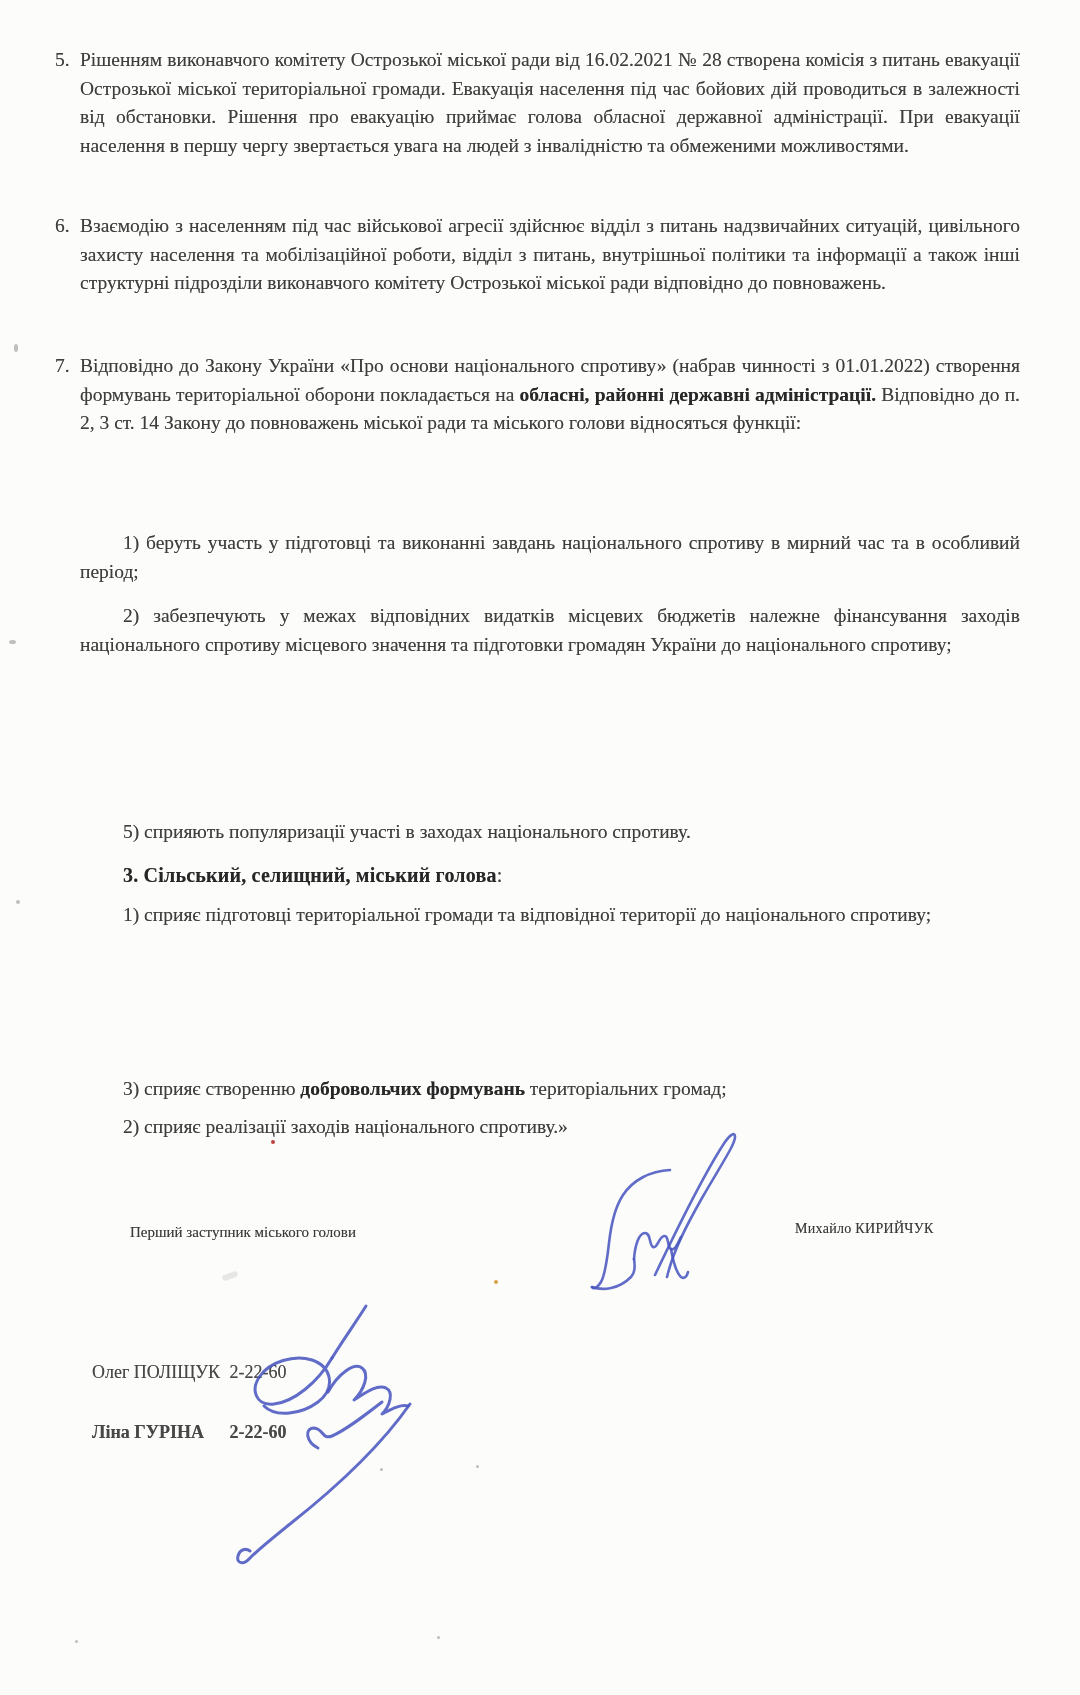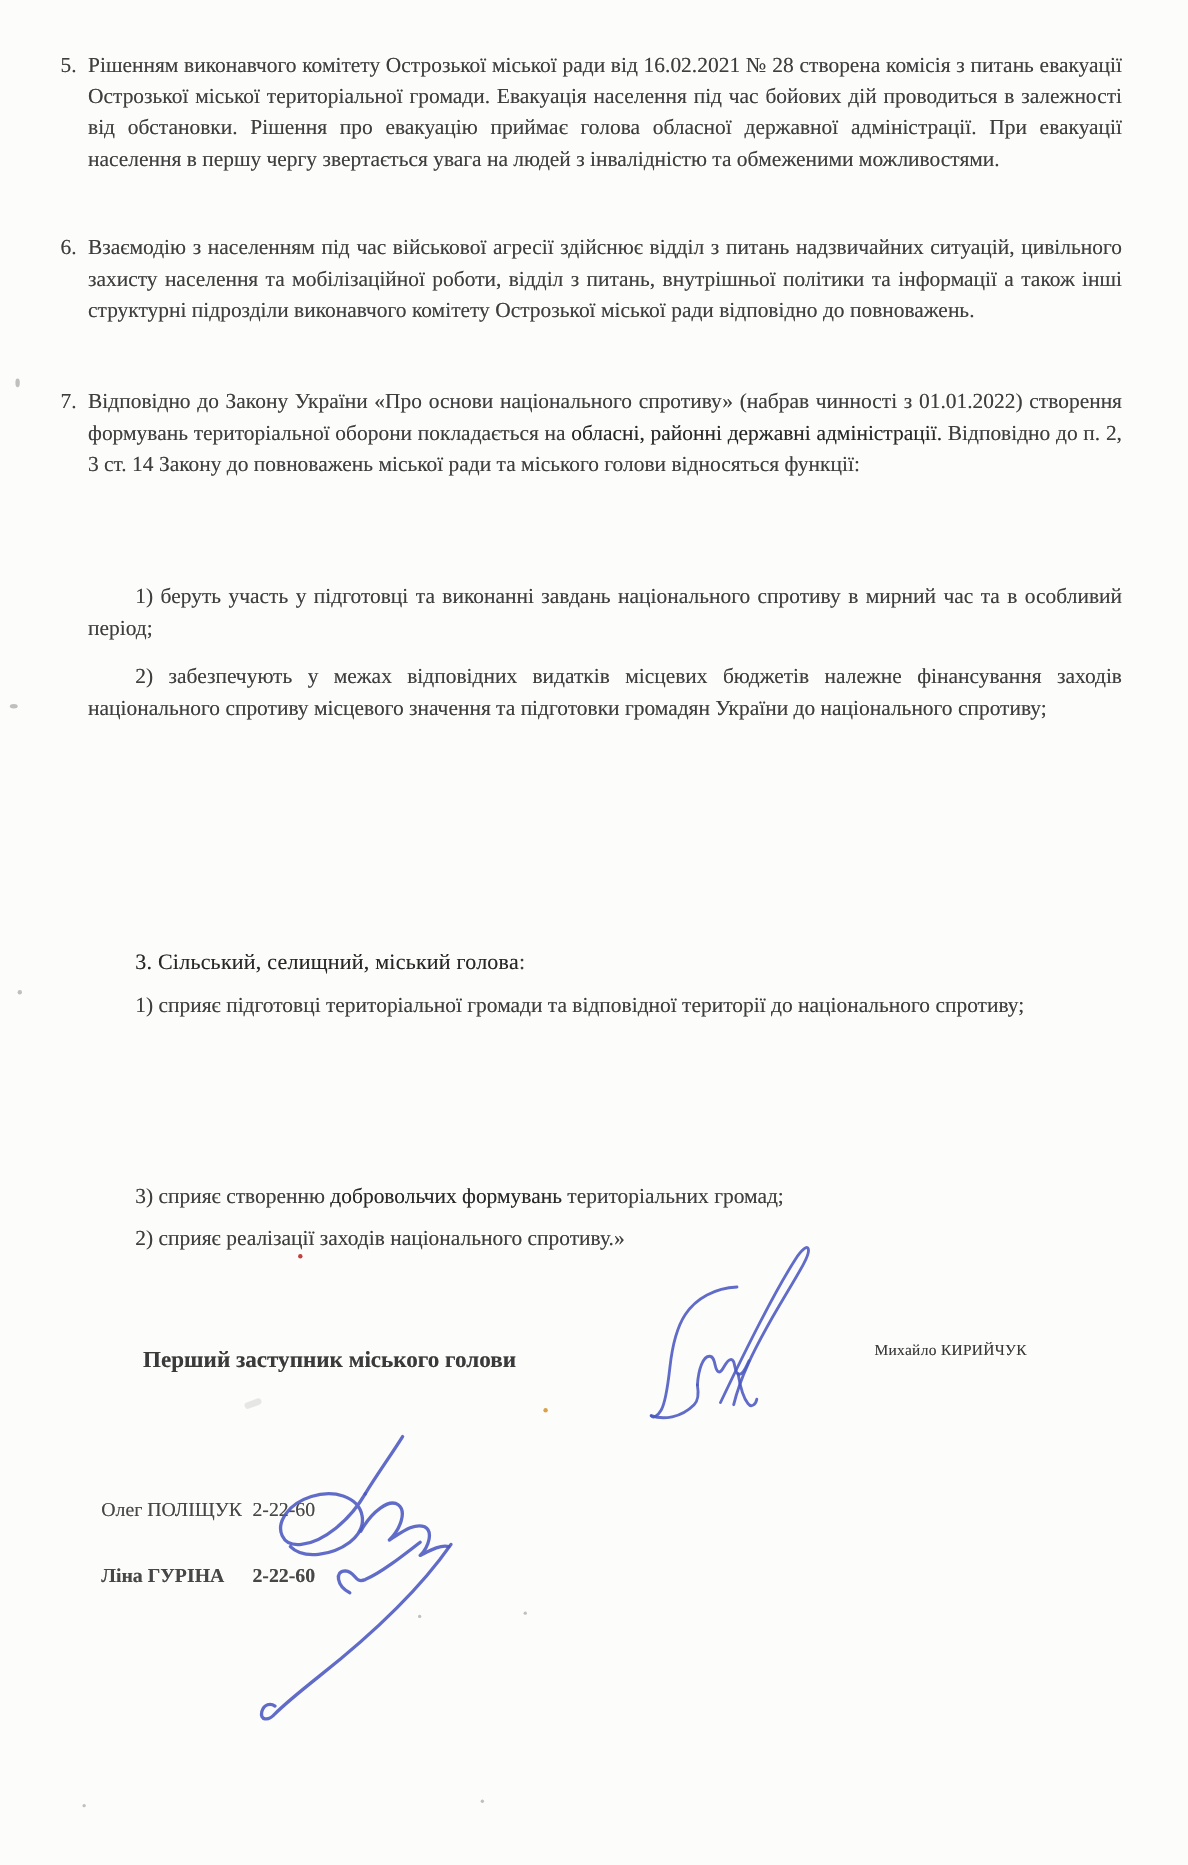--- a/index.html
+++ b/index.html
@@ -25,26 +25,26 @@
     position:absolute;left:123px;
     font-size:20px;line-height:28.5px;
     letter-spacing:.2px;
   }
   
   .qitem{
     position:absolute;left:80px;width:940px;
     font-size:19.5px;line-height:28.5px;
     text-align:justify;text-indent:43px;
   }
-  b{font-weight:normal;color:#272727;}
+  b{font-weight:bold;color:#272727;}
   .txt{text-shadow:0 0 .4px rgba(40,40,40,.45);}
   
   .signoff-position{
     position:absolute;left:130px;top:1224px;
-    font-size:21px;color:#3a3a3a;font-weight:bold;
+    font-size:15px;color:#3a3a3a;
   }
   .signoff-name{
     position:absolute;left:795px;top:1221px;
     font-size:14px;color:#3a3a3a;letter-spacing:.3px;
   }
   
   .contact-row{position:absolute;left:92px;font-size:18px;color:#474747;}
   .contact-row .cname{display:inline-block;width:133px;}
   .contact-row.r1{top:1362px;}
   .contact-row.r2{top:1422px;font-weight:bold;}
@@ -75,20 +75,21 @@
     <span class="ptext"><span>Взаємодію з населенням під час військової агресії здійснює відділ з питань надзвичайних ситуацій, цивільного захисту населення та мобілізаційної роботи, відділ з питань, внутрішньої політики та інформації а також інші структурні підрозділи виконавчого комітету Острозької міської ради відповідно до повноважень.</span></span>
   </div>
 
   <div class="numpara txt" style="top:352px">
     <span class="pnum">7.</span>
     <span class="ptext"><span>Відповідно до Закону України «Про основи національного спротиву» (набрав чинності з 01.01.2022) створення формувань територіальної оборони покладається на </span><b>обласні, районні державні адміністрації.</b><span> Відповідно до п. 2, 3 ст. 14 Закону до повноважень міської ради та міського голови відносяться функції:</span></span>
   </div>
 
   <div class="qitem txt" style="top:529px"><span>1) беруть участь у підготовці та виконанні завдань національного спротиву в мирний час та в особливий період;</span></div>
   <div class="qitem txt" style="top:602px"><span>2) забезпечують у межах відповідних видатків місцевих бюджетів належне фінансування заходів національного спротиву місцевого значення та підготовки громадян України до національного спротиву;</span></div>
+  <div class="qitem txt" style="top:818px"><span>5) сприяють популяризації участі в заходах національного спротиву.</span></div>
 
   <div class="qheading txt" style="top:861px"><b>3. Сільський, селищний, міський голова</b><span>:</span></div>
   <div class="qitem txt" style="top:901px"><span>1) сприяє підготовці територіальної громади та відповідної території до національного спротиву;</span></div>
   <div class="qitem txt" style="top:1075px"><span>3) сприяє створенню </span><b>добровольчих формувань</b><span> територіальних громад;</span></div>
   <div class="qitem txt" style="top:1113px"><span>2) сприяє реалізації заходів національного спротиву.»</span></div>
 
   <div class="signoff-position txt">Перший заступник міського голови</div>
   <div class="signoff-name txt">Михайло КИРИЙЧУК</div>
 
   <svg class="sig" style="left:575px;top:1125px" width="170" height="180" viewBox="0 0 170 180">

